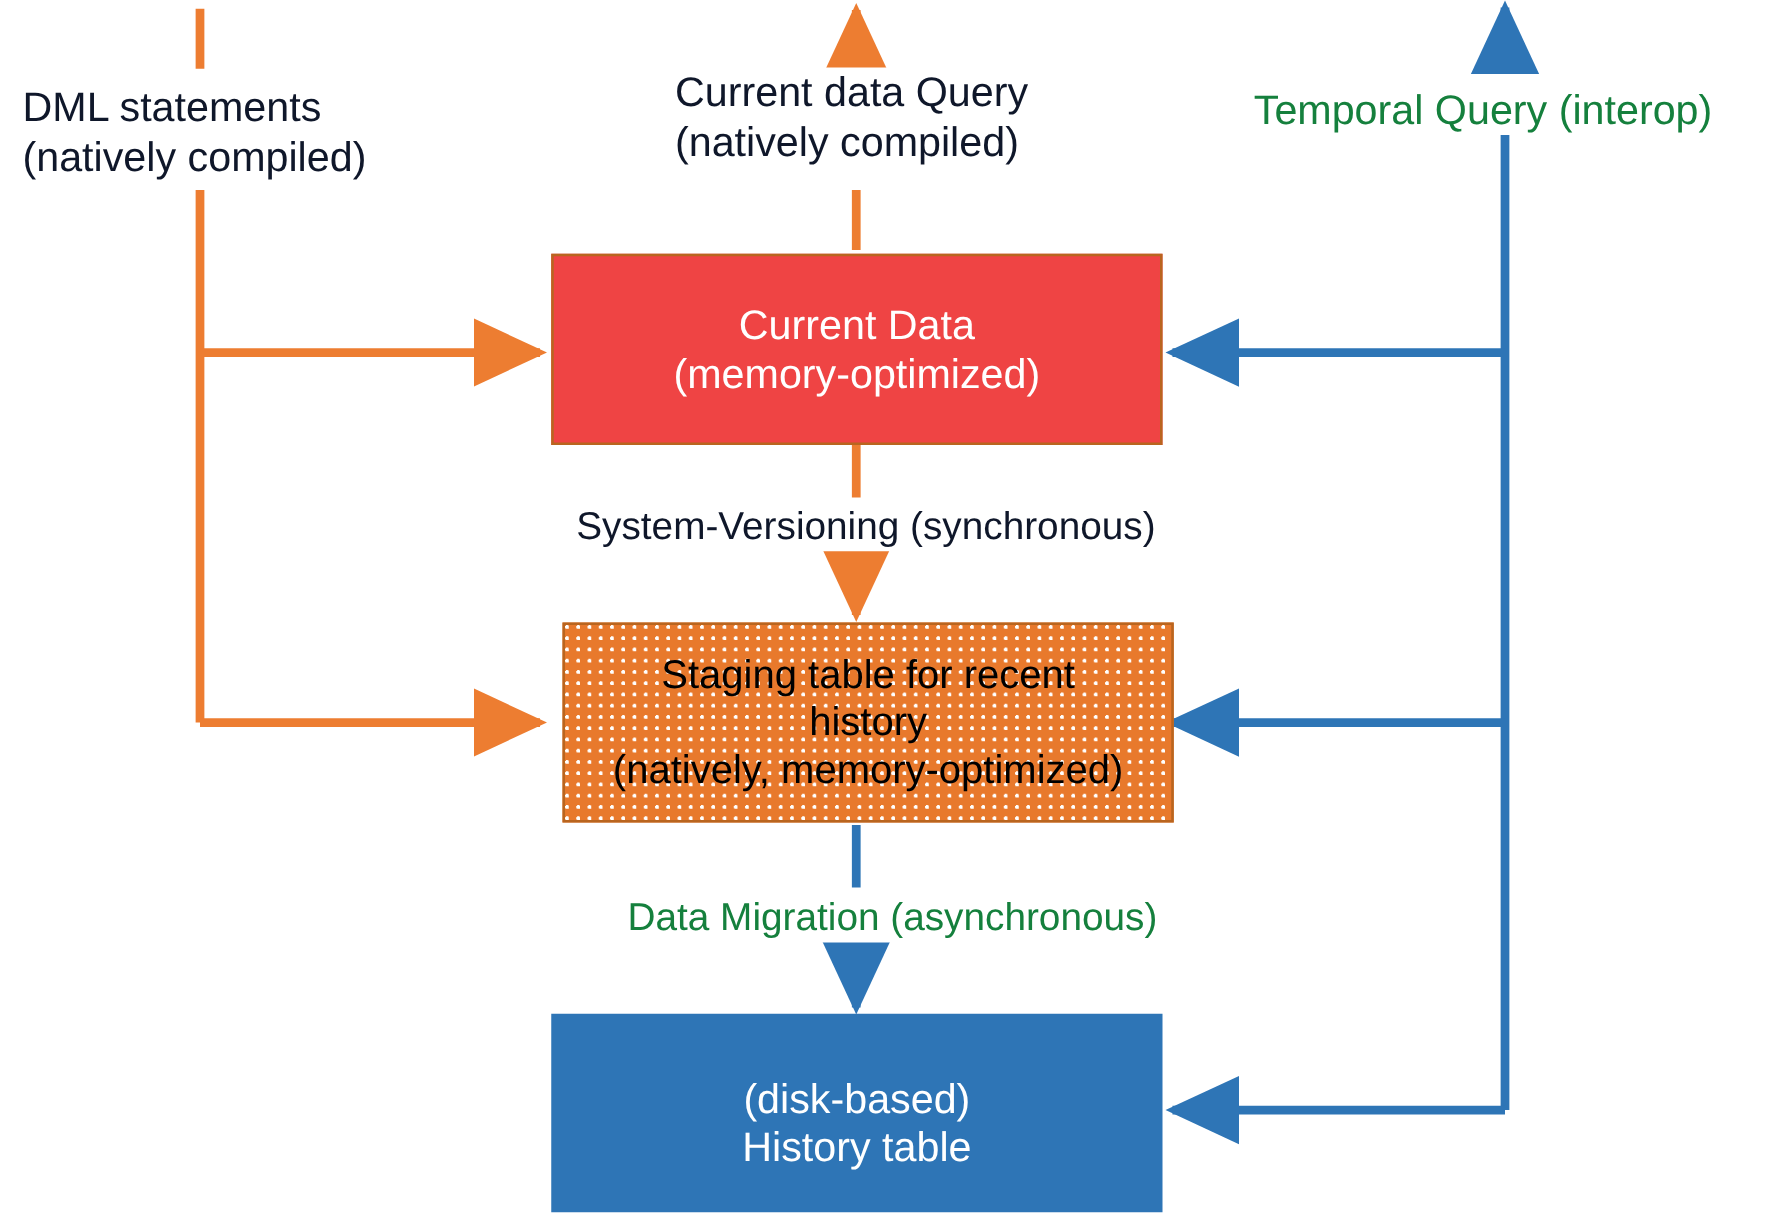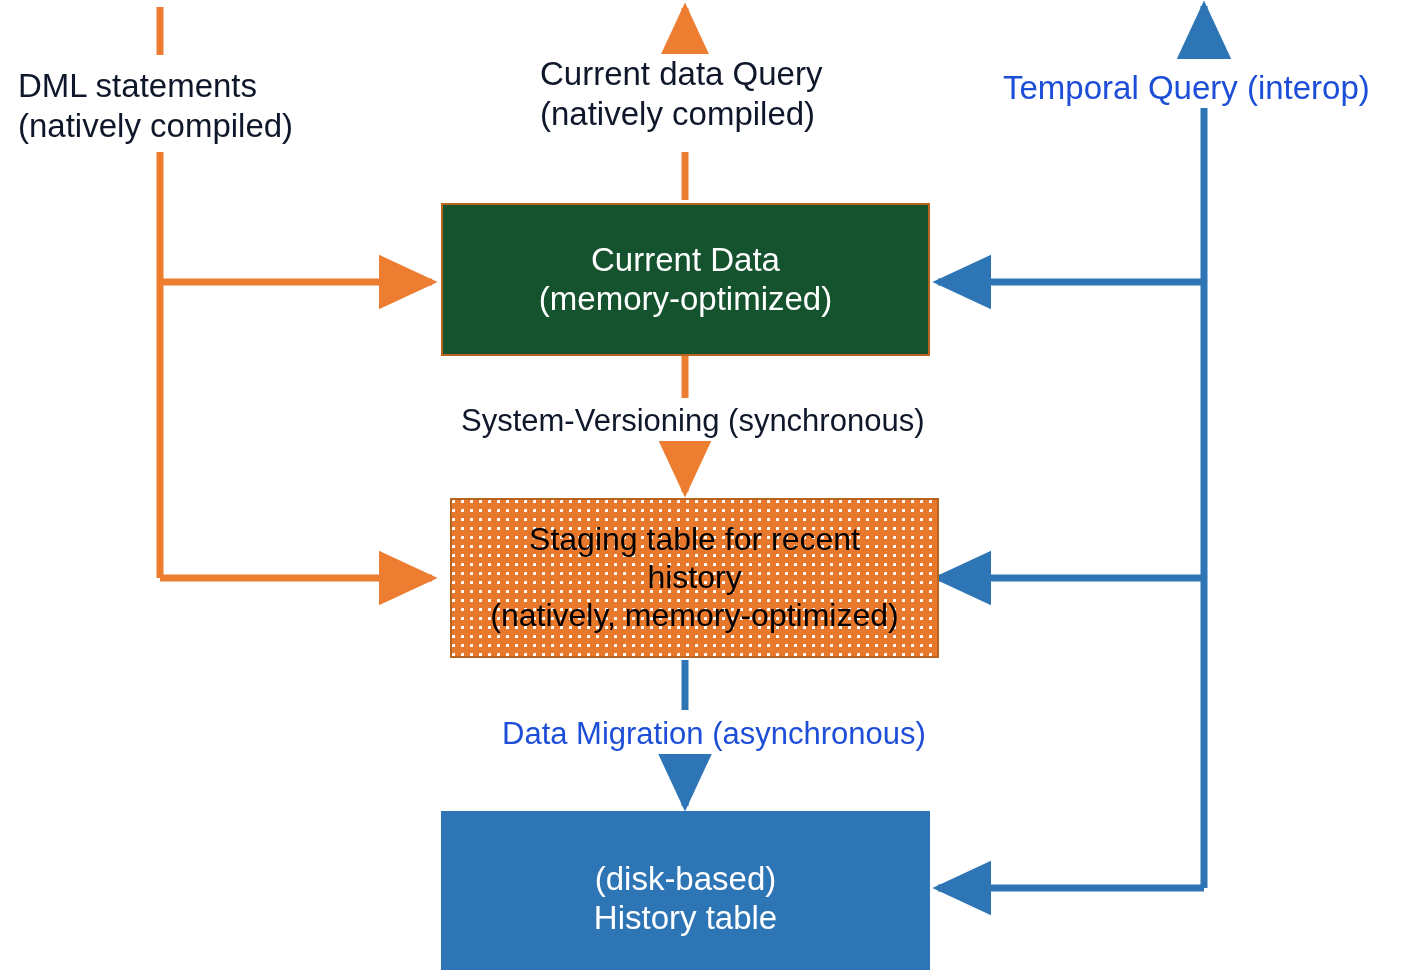--- a/index.html
+++ b/index.html
@@ -34,21 +34,21 @@
     align-items: center;
     justify-content: center;
     text-align: center;
     line-height: 1.18;
     z-index: 3;
   }
   .box .ln { display: block; white-space: nowrap; }
 
   #box-current {
     left: 441px; top: 203px; width: 489px; height: 153px;
-    background: #14532d;
+    background: #ef4444;
     border: 2px solid #B9651F;
     color: #ffffff;
     font-size: 33px;
   }
   #box-staging {
     left: 450px; top: 498px; width: 489px; height: 160px;
     background-color: #E8792C;
     background-image:
       radial-gradient(circle at 1.6px 1.6px, #ffffff 1.5px, rgba(255,255,255,0) 1.7px);
     background-size: 9px 9px;
@@ -66,21 +66,21 @@
   
   .label {
     position: absolute;
     z-index: 4;
     line-height: 1.2;
     white-space: nowrap;
     background: #ffffff;
   }
   .label .ln { display: block; }
   .lbl-orange { color: #0f172a; }
-  .lbl-blue   { color: #1d4ed8; }
+  .lbl-blue   { color: #15803d; }
 
   #lbl-dml      { left: 18px;  top: 66px;  font-size: 33px; }
   #lbl-curquery { left: 540px; top: 54px;  font-size: 33px; }
   #lbl-temporal { left: 1003px;top: 68px;  font-size: 33px; }
   #lbl-sysver   { left: 455px; top: 400px; font-size: 31px; padding: 2px 6px; }
   #lbl-datamig  { left: 496px; top: 713px; font-size: 31px; padding: 2px 6px; }
 </style>
 </head>
 <body>
 

